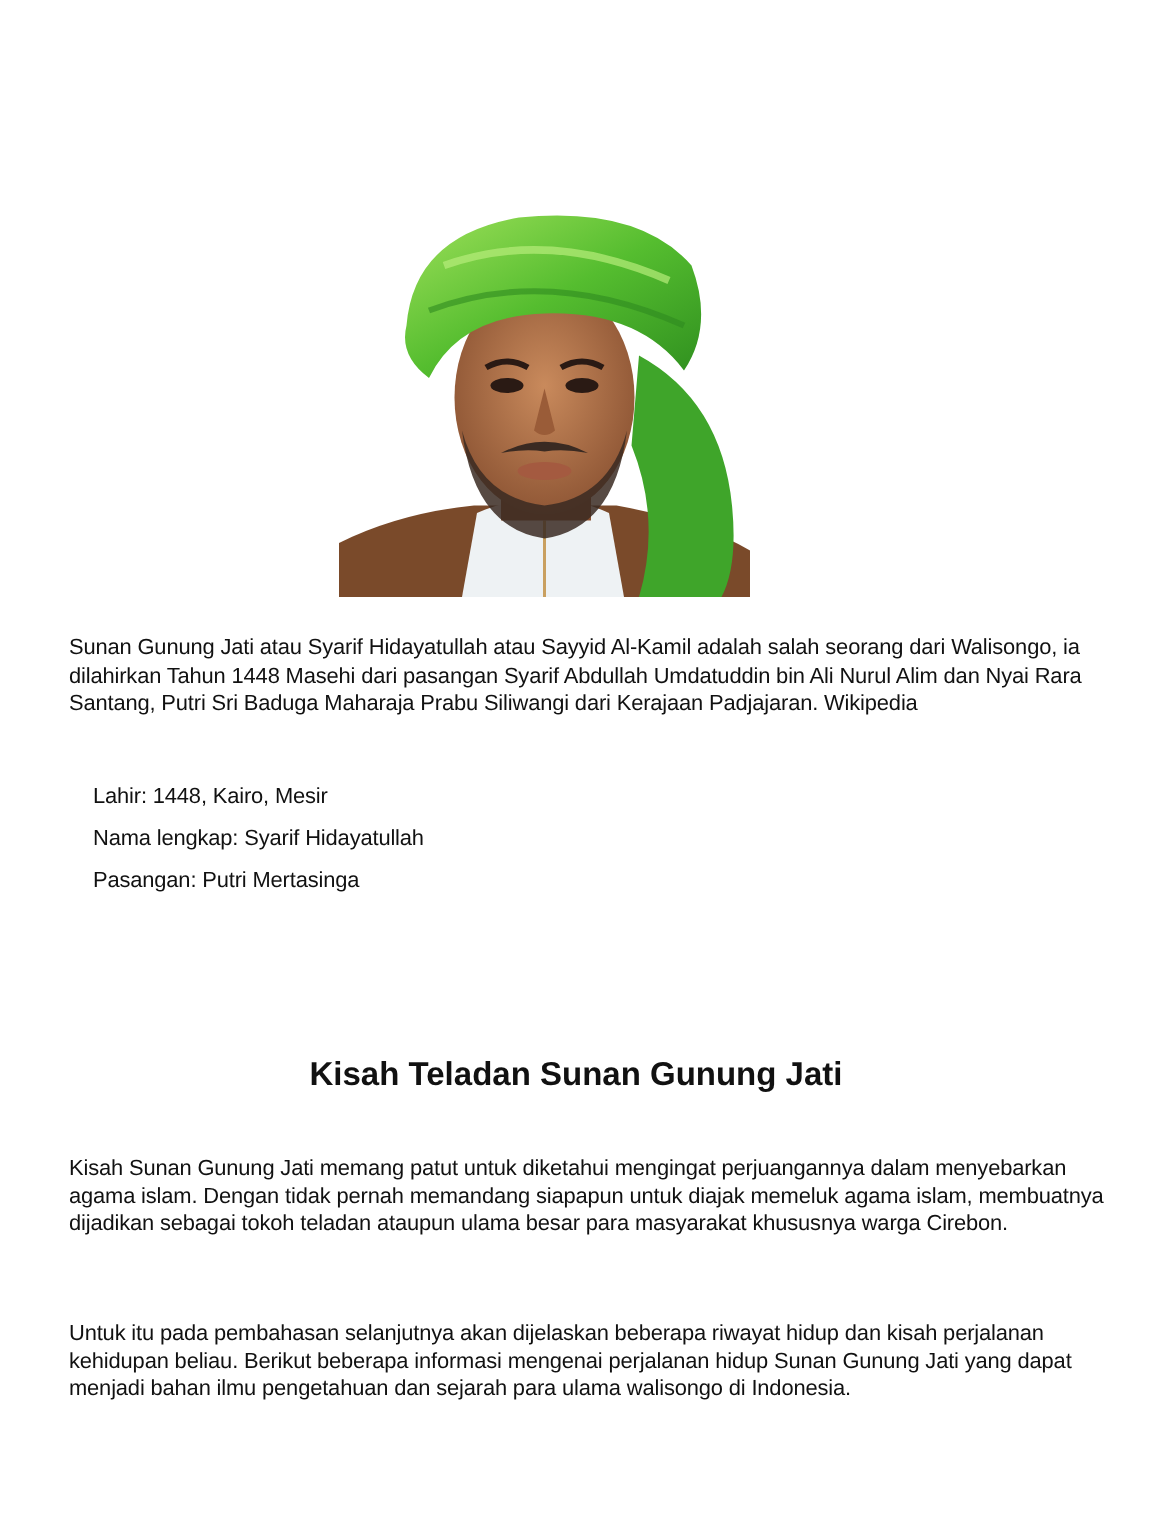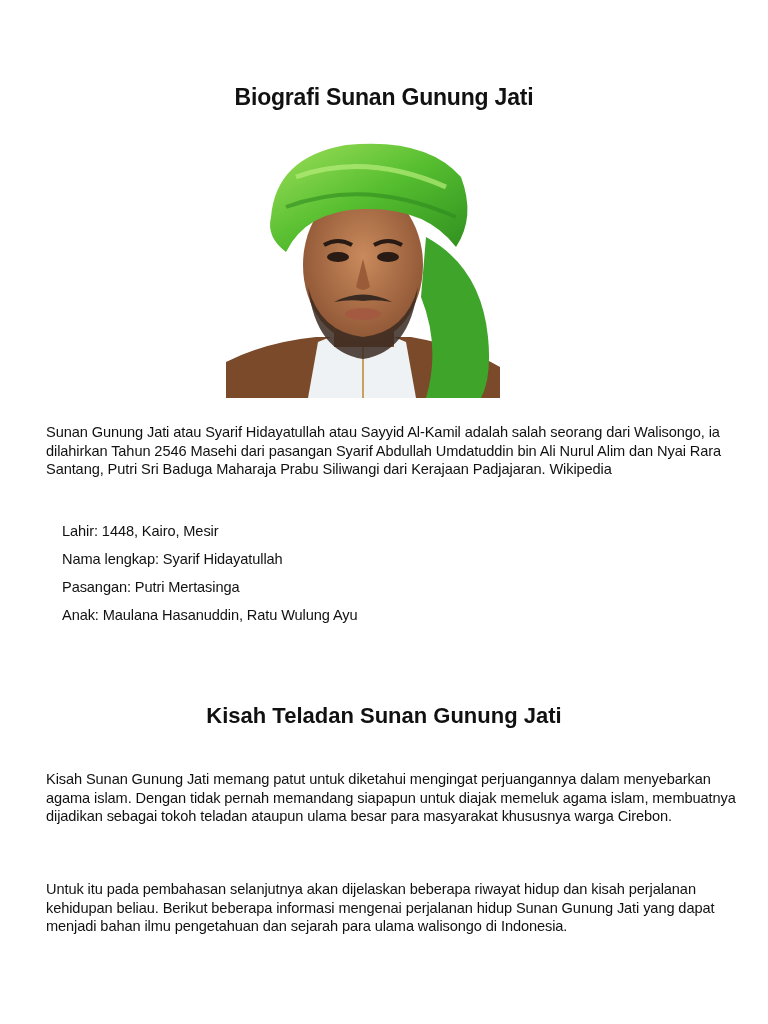--- a/index.html
+++ b/index.html
@@ -79,21 +79,20 @@
       margin: 0;
     }
     .p1 { top: 770px; }
     .p2 { top: 880px; }
   </style>
 </head>
 <body>
 
 <div class="page">
 
-  <h1 class="title">Biografi Sunan Gunung Jati</h1>
 
   <div class="portrait" title="Portrait of Sunan Gunung Jati wearing a green turban">
     <svg viewBox="0 0 274 261" xmlns="http://www.w3.org/2000/svg">
       <defs>
         <linearGradient id="turbanG" x1="0" y1="0" x2="1" y2="1">
           <stop offset="0" stop-color="#9ee05a"></stop>
           <stop offset="0.5" stop-color="#55bd2f"></stop>
           <stop offset="1" stop-color="#2f8f1f"></stop>
         </linearGradient>
         <radialGradient id="skinG" cx="0.5" cy="0.45" r="0.6">
@@ -126,27 +125,26 @@
       <path d="M148 108 Q162 100 176 108" stroke="#2a1a14" stroke-width="4" fill="none"></path>
 
       <path d="M137 122 L130 150 Q137 156 144 150 Z" fill="#9a5c38"></path>
 
       <path d="M45 80 Q50 20 120 8 Q200 0 235 40 Q250 80 230 110 Q200 70 137 72 Q80 74 60 115 Q40 100 45 80 Z" fill="url(#turbanG)"></path>
       <path d="M70 40 Q140 15 220 50" stroke="#b6ec7a" stroke-width="5" fill="none" opacity="0.7"></path>
       <path d="M60 70 Q140 40 230 80" stroke="#2f8a1f" stroke-width="4" fill="none" opacity="0.6"></path>
     </svg>
   </div>
 
-  <p class="body-text intro">Sunan Gunung Jati atau Syarif Hidayatullah atau Sayyid Al-Kamil adalah salah seorang dari Walisongo, ia dilahirkan Tahun 2546 Masehi dari pasangan Syarif Abdullah Umdatuddin bin Ali Nurul Alim dan Nyai Rara Santang, Putri Sri Baduga Maharaja Prabu Siliwangi dari Kerajaan Padjajaran. Wikipedia</p>
+  <p class="body-text intro">Sunan Gunung Jati atau Syarif Hidayatullah atau Sayyid Al-Kamil adalah salah seorang dari Walisongo, ia dilahirkan Tahun 1448 Masehi dari pasangan Syarif Abdullah Umdatuddin bin Ali Nurul Alim dan Nyai Rara Santang, Putri Sri Baduga Maharaja Prabu Siliwangi dari Kerajaan Padjajaran. Wikipedia</p>
 
   <ul class="facts">
     <li>Lahir: 1448, Kairo, Mesir</li>
     <li>Nama lengkap: Syarif Hidayatullah</li>
     <li>Pasangan: Putri Mertasinga</li>
-    <li>Anak: Maulana Hasanuddin, Ratu Wulung Ayu</li>
   </ul>
 
   <h2 class="h2">Kisah Teladan Sunan Gunung Jati</h2>
 
   <p class="body-text p1">Kisah Sunan Gunung Jati memang patut untuk diketahui mengingat perjuangannya dalam menyebarkan agama islam. Dengan tidak pernah memandang siapapun untuk diajak memeluk agama islam, membuatnya dijadikan sebagai tokoh teladan ataupun ulama besar para masyarakat khususnya warga Cirebon.</p>
   <p class="body-text p2">Untuk itu pada pembahasan selanjutnya akan dijelaskan beberapa riwayat hidup dan kisah perjalanan kehidupan beliau. Berikut beberapa informasi mengenai perjalanan hidup Sunan Gunung Jati yang dapat menjadi bahan ilmu pengetahuan dan sejarah para ulama walisongo di Indonesia.</p>
 
 </div>
 
 </body></html>

